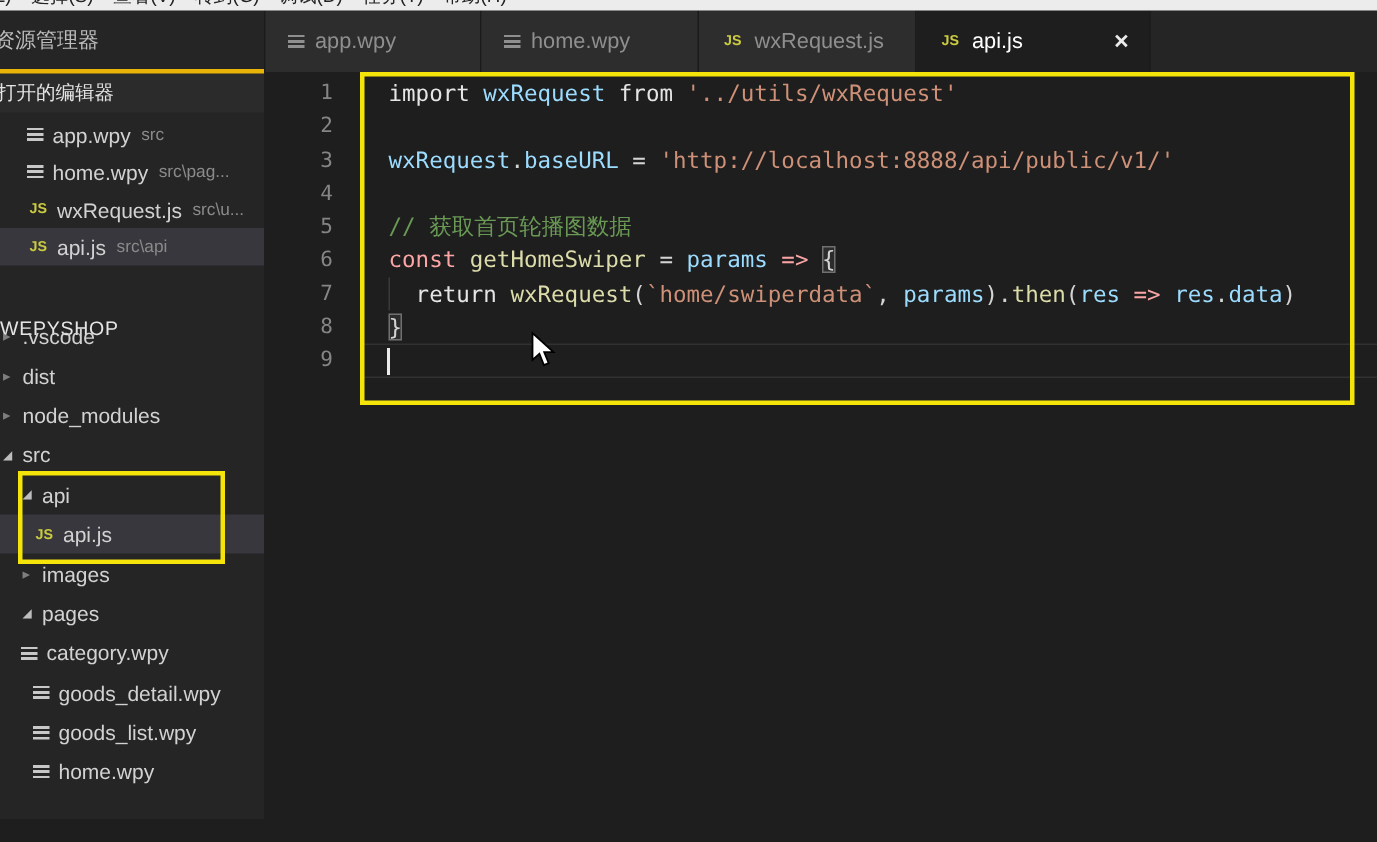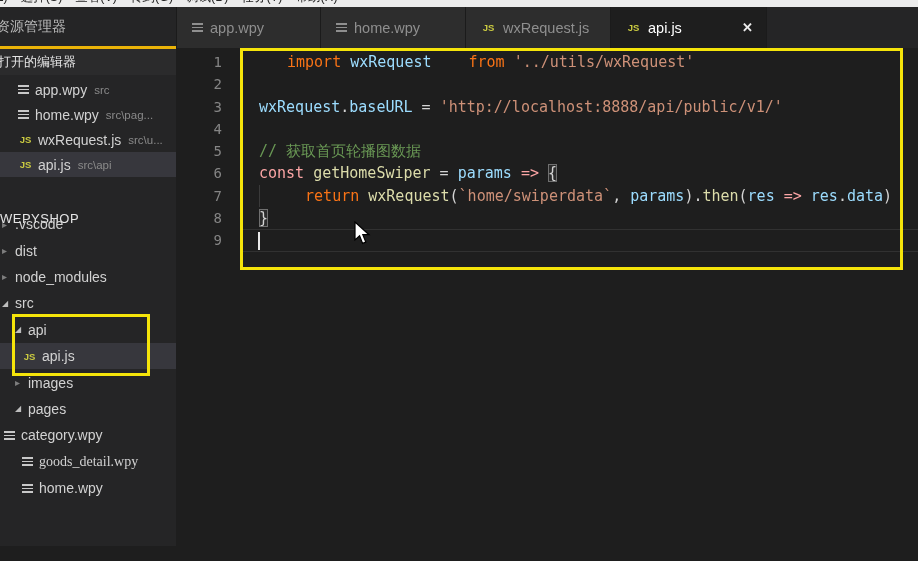--- a/index.html
+++ b/index.html
@@ -47,21 +47,21 @@
   .tab-label{flex:none;}
   .tab-close{margin-left:auto;margin-right:13px;color:#ececec;font-size:13px;font-weight:bold;}
 
   
   #code-area{position:absolute;left:176px;top:48px;width:742px;height:513px;background:#1e1e1e;z-index:4;}
   #code-lines{position:absolute;top:3px;left:0;right:0;}
   .code-line{display:flex;height:22.3px;line-height:22.3px;white-space:pre;
              font-family:"DejaVu Sans Mono","Liberation Mono",monospace;font-size:15px;}
   .lnum{width:46px;flex:none;text-align:right;color:#858585;font-size:14px;}
   .lcontent{margin-left:37px;flex:none;}
-  .tk-kw{color:#f97316;margin-left:28px;}   
+  .tk-kw{color:#e5e5e5;}   
   .tk-kb{color:#fca5a5;}   
   .tk-vr{color:#9cdcfe;}   
   .tk-st{color:#ce9178;}   
   .tk-lk{color:#ce9178;}
   .tk-cm{color:#6a9955;}   
   .tk-fn{color:#dcdcaa;}   
   .tk-pl{color:#d4d4d4;}   
   .tk-bm{color:#d4d4d4;outline:1px solid #707070;outline-offset:-1px;background:rgba(110,110,110,.18);}
 
   
@@ -146,27 +146,31 @@
         <span class="file-label">api.js</span>
       </div>
       <div class="row tree-row" style="padding-left: 15px;">
         <span class="tree-arrow">▸</span>
         <span class="file-label">images</span>
       </div>
       <div class="row tree-row" style="padding-left: 15px;">
         <span class="tree-arrow exp">◢</span>
         <span class="file-label">pages</span>
       </div>
-      <div class="row tree-row" style="padding-left: 4px;">
+      <div class="row tree-row" style="padding-left: 14px;">
         <span class="icon-wpy"></span>
         <span class="file-label">category.wpy</span>
       </div>
-      <div class="row tree-row" style="padding-left: 22px; font-family: Liberation Serif, serif;">
+      <div class="row tree-row" style="padding-left: 22px;">
         <span class="icon-wpy"></span>
         <span class="file-label">goods_detail.wpy</span>
+      </div>
+      <div class="row tree-row" style="padding-left: 22px;">
+        <span class="icon-wpy"></span>
+        <span class="file-label">goods_list.wpy</span>
       </div>
       <div class="row tree-row" style="padding-left: 22px;">
         <span class="icon-wpy"></span>
         <span class="file-label">home.wpy</span>
       </div>
       <div class="row tree-row" style="padding-left: 22px;">
         <span class="file-label"></span>
       </div>
     </div>
   <div id="tree-highlight"></div>

